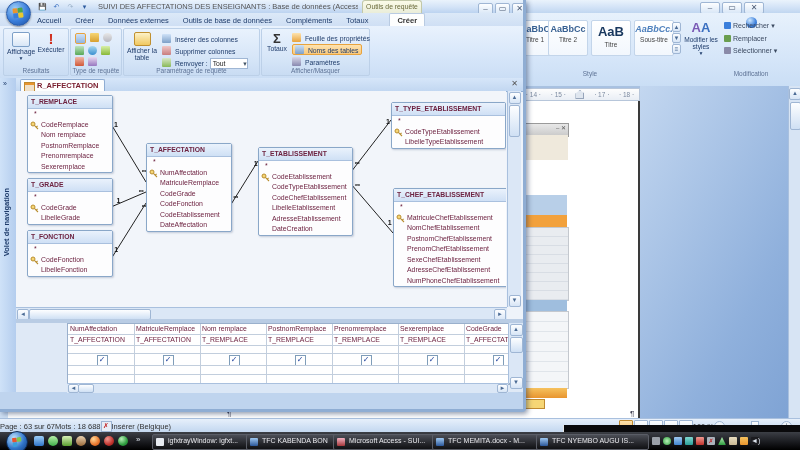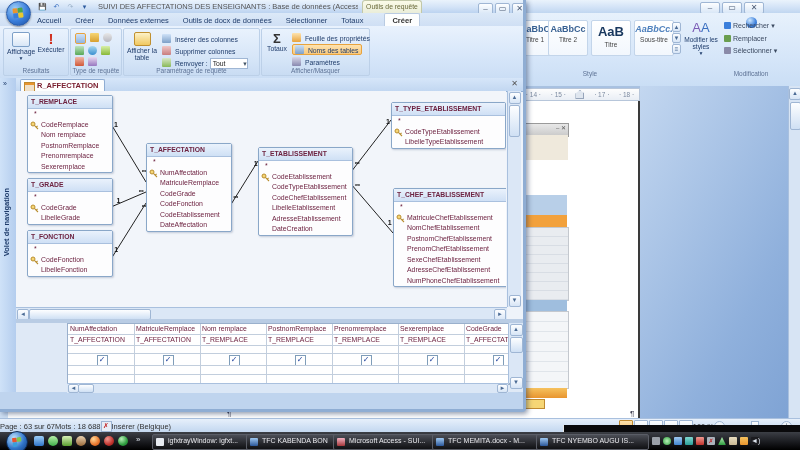--- a/index.html
+++ b/index.html
@@ -162,21 +162,21 @@
         <span class="chip-sample" style="font-style: italic; color: rgb(79, 129, 189);">AaBbCc.</span>
         <span class="chip-name">Sous-titre</span>
       </div>
     </div>
   <div class="abs" style="left:672px;top:22px;width:8px;height:30px;display:flex;flex-direction:column;gap:1px;">
     <div class="scroll-btn" style="width:7px;height:8px;">▲</div>
     <div class="scroll-btn" style="width:7px;height:8px;">▼</div>
     <div class="scroll-btn" style="width:7px;height:8px;">≡</div>
   </div>
   <div class="abs" style="left:684px;top:20px;width:34px;height:48px;text-align:center;">
-    <div style="font-size:13px;font-weight:normal;color:#7a5ab5;line-height:16px;">A<span style="color:#3a6fc0;">A</span></div>
+    <div style="font-size:13px;font-weight:bold;color:#7a5ab5;line-height:16px;">A<span style="color:#3a6fc0;">A</span></div>
     <div style="font-size:6.6px;color:#1f3c6b;">Modifier les styles</div>
     <div style="font-size:5px;color:#1f3c6b;">▼</div>
   </div>
   <div class="abs grouplabel" style="left:540px;top:70px;width:100px;">Style</div>
   <div class="abs" id="word-edit" style="left:724px;top:22px;">
       <div class="wedit-row" style="margin-bottom: 5px;"><span class="sicon" style="background: rgb(58, 126, 219); width: 7px; height: 7px;"></span>Rechercher ▾</div>
       <div class="wedit-row" style="margin-bottom: 5px;"><span class="sicon" style="background: rgb(106, 158, 79); width: 7px; height: 7px;"></span>Remplacer</div>
       <div class="wedit-row" style="margin-bottom: 5px;"><span class="sicon" style="background: rgb(138, 138, 168); width: 7px; height: 7px;"></span>Sélectionner ▾</div>
     </div>
   <div class="abs grouplabel" style="left:716px;top:70px;width:70px;">Modification</div>
@@ -248,21 +248,21 @@
     <div class="abs qat-btn" style="left:64px;color:#9ab0c8;">↷</div>
     <div class="abs qat-btn" style="left:78px;color:#55central70;">▾</div>
     <div class="abs" id="acc-title">SUIVI DES AFFECTATIONS DES ENSEIGNANTS : Base de données (Access 2007) - Micro...</div>
     <div class="abs" id="ctx-panel">Outils de requête</div>
     <div class="abs" style="left:478px;top:3px;display:flex;gap:2px;">
       <div class="winctl" style="width:13px;">–</div>
       <div class="winctl" style="width:13px;">▭</div>
       <div class="winctl" style="width:13px;">✕</div>
     </div>
 
-    <div class="abs" id="acc-tabs"><div class="rtab" style="margin-left: 30px; text-align: center;">Accueil</div><div class="rtab">Créer</div><div class="rtab">Données externes</div><div class="rtab">Outils de docx de données</div><div class="rtab">Sélectionner</div><div class="rtab">Totaux</div><div class="rtab active" style="margin-left: 14px;">Créer</div></div>
+    <div class="abs" id="acc-tabs"><div class="rtab" style="margin-left: 30px; text-align: center;">Accueil</div><div class="rtab">Créer</div><div class="rtab">Données externes</div><div class="rtab">Outils de base de données</div><div class="rtab">Compléments</div><div class="rtab">Totaux</div><div class="rtab active" style="margin-left: 14px;">Créer</div></div>
 
     <div class="abs" id="acc-ribbon">
 
       <div class="abs rgroup" style="left:3px;width:64px;">
         <div class="abs bigbtn" style="left:3px;top:3px;width:28px;">
           <div class="iconbox" style="width:16px;height:13px;background:linear-gradient(#fff,#d8e6f6);border:1px solid #7da0c8;"></div>
           <div>Affichage</div><div style="font-size:5px;">▼</div>
         </div>
         <div class="abs bigbtn" style="left:33px;top:3px;width:28px;">
           <div style="font-size:15px;font-weight:bold;color:#d03020;line-height:14px;">!</div>

